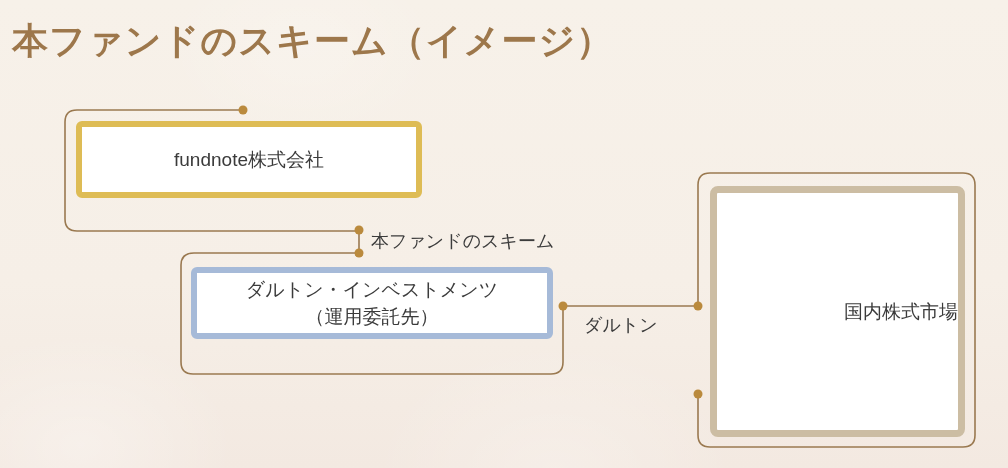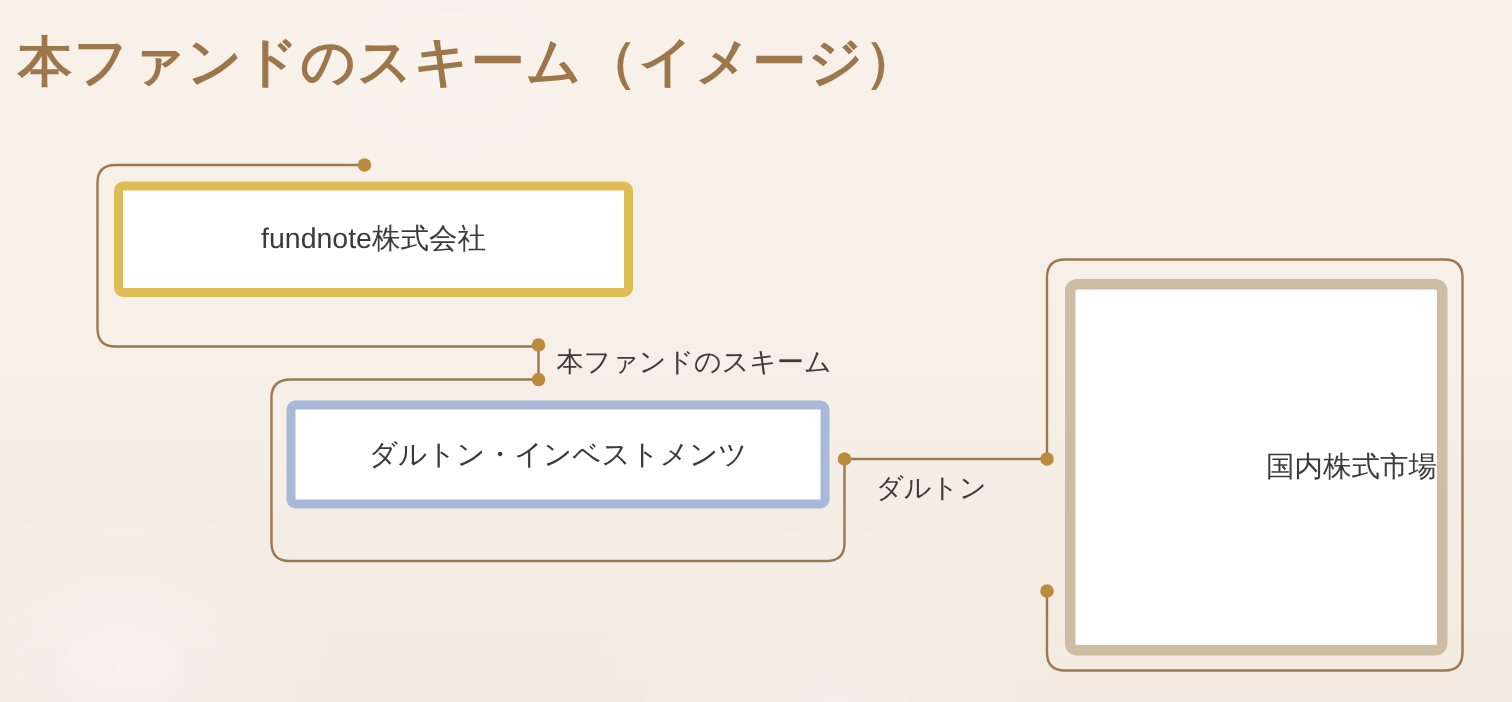--- a/index.html
+++ b/index.html
@@ -68,20 +68,21 @@
     <circle class="dot" cx="698" cy="306" r="4.5"></circle>
     <circle class="dot" cx="698" cy="394" r="4.5"></circle>
   </svg>
 
   <div class="node node-fundnote">
     <div>fundnote株式会社</div>
   </div>
 
   <div class="node node-dalton">
     <div>ダルトン・インベストメンツ</div>
+    <div>（運用委託先）</div>
   </div>
 
   <div class="node node-market">
     <div>国内株式市場</div>
   </div>
 
   <div class="edge-label label-entrust">本ファンドのスキーム</div>
 
   <div class="edge-label label-execute">ダルトン</div>
 

